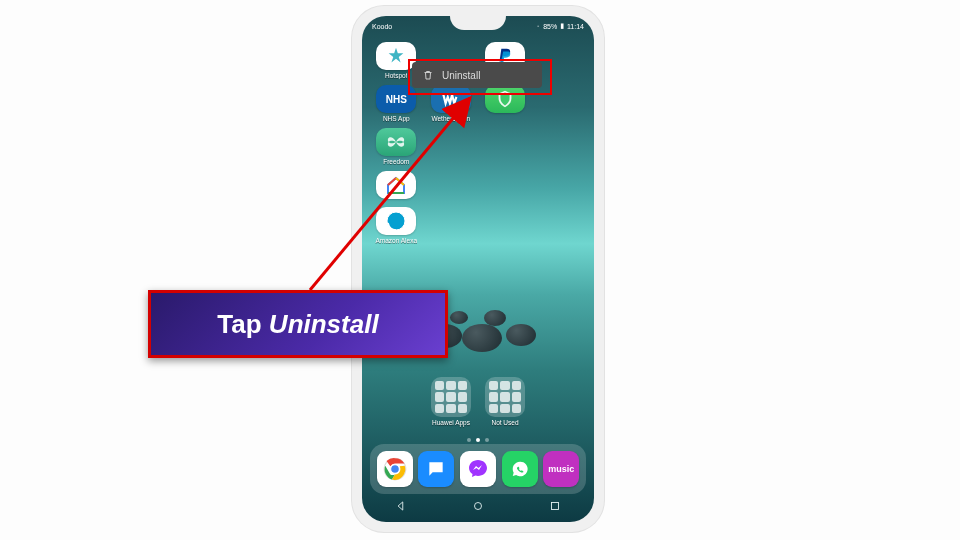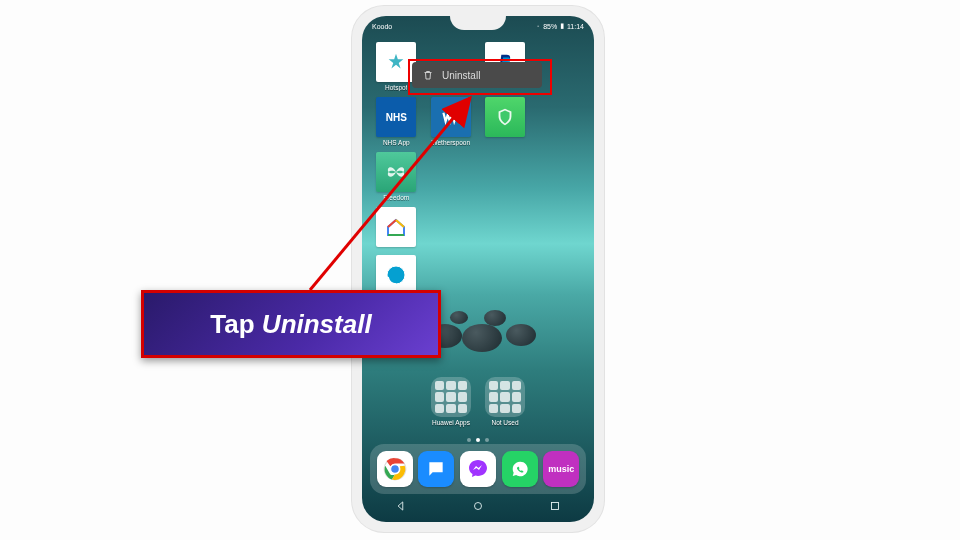--- a/index.html
+++ b/index.html
@@ -50,21 +50,21 @@
   }
   .statusbar .right { display:flex; gap:3px; align-items:center;}
   .grid {
     position: absolute; top: 26px; left: 0; right: 0;
     padding: 0 10px;
     display: grid; grid-template-columns: repeat(4, 1fr);
     gap: 6px 6px;
   }
   .app { display:flex; flex-direction:column; align-items:center; }
   .icon {
-    width: 40px; height: 40px; border-radius: 2px;
+    width: 40px; height: 28px; border-radius: 10px;
     display:flex; align-items:center; justify-content:center;
     font-size: 10px; font-weight:700; color:#fff;
     box-shadow: 0 1px 2px rgba(0,0,0,.2);
   }
   .app .label {
     font-size: 6.5px; color: #fff; margin-top: 2px;
     text-shadow: 0 1px 1px rgba(0,0,0,.6);
     white-space: nowrap; max-width: 48px; overflow:hidden;
   }
   .row2 { grid-row:2; }
@@ -117,21 +117,21 @@
     display:flex; align-items:center; gap:8px; padding:0 10px;
     box-sizing:border-box; z-index:40;
   }
   .context-menu span{color:#ddd;font-size:10px;}
   .red-box-menu{
     position:absolute; top:43px; left:46px; width:140px; height:32px;
     border:2.5px solid #e00; z-index:41; pointer-events:none;
   }
 
   .callout {
-    position:absolute; left:141px; top:290px;
+    position:absolute; left:148px; top:290px;
     width:294px; height:62px;
     background:linear-gradient(135deg,#2a1a6b,#4b2aa8 60%,#6a3fd0);
     border:3px solid #d40000;
     display:flex;align-items:center;justify-content:center;
     box-shadow:0 3px 8px rgba(0,0,0,.4);
   }
   .callout-text{color:#fff;font-size:26px;font-weight:600;}
   .callout-text em{font-style:italic;font-weight:600;}
 
   .arrow-svg{position:absolute;left:0;top:0;pointer-events:none;z-index:45;}

